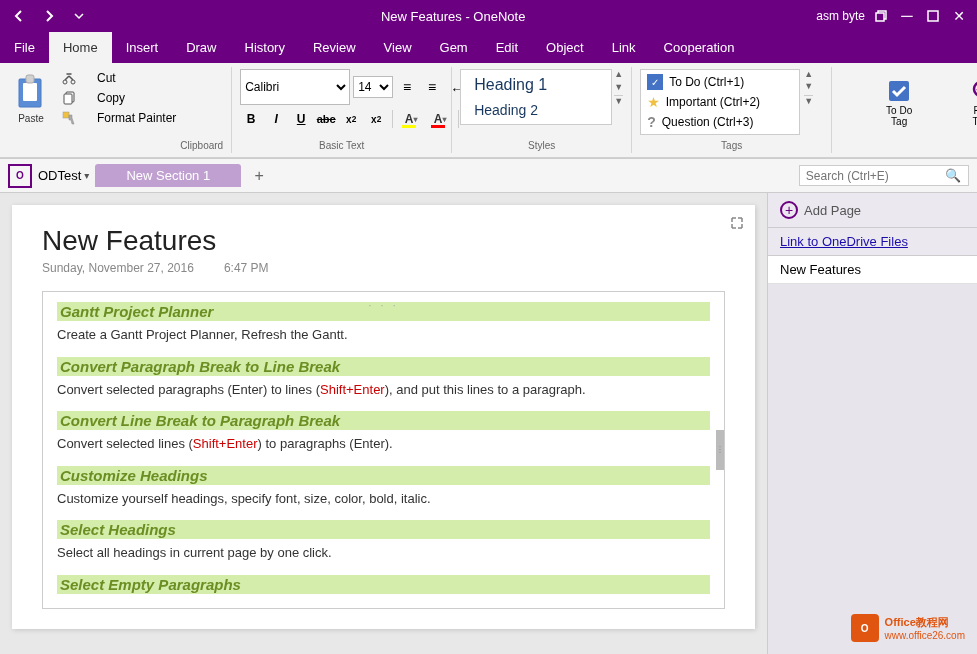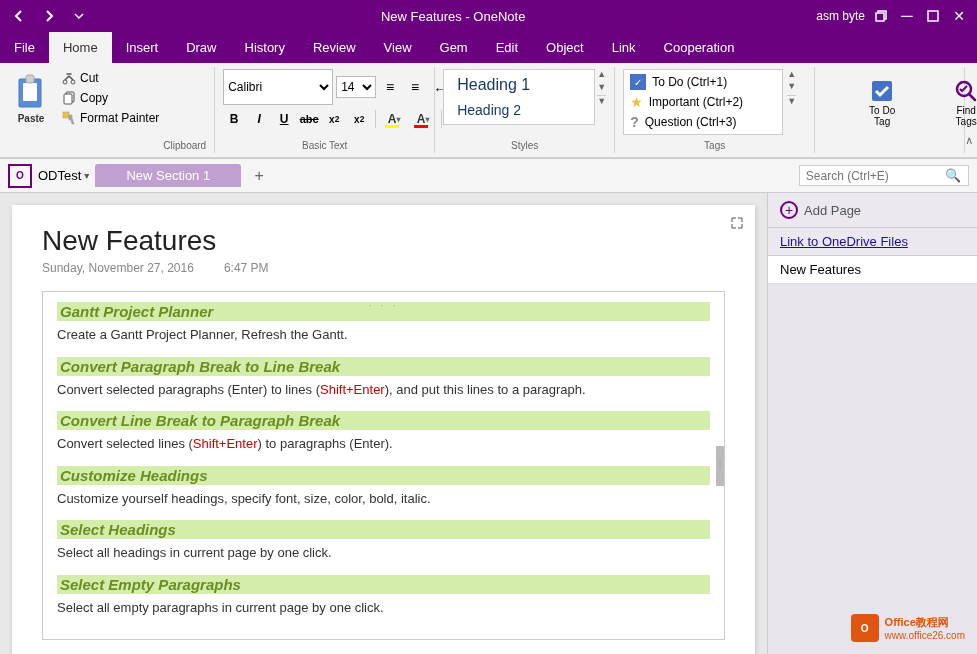--- a/index.html
+++ b/index.html
@@ -30,21 +30,21 @@
     .ribbon-group { display: flex; flex-direction: column; padding: 2px 8px; border-right: 1px solid #d5d5d5; align-items: flex-start; }
     .ribbon-group-label { font-size: 10px; color: #666; margin-top: auto; padding-top: 4px; text-align: center; width: 100%; border-top: 1px solid transparent; }
     .ribbon-group-content { display: flex; align-items: center; gap: 2px; flex: 1; }
 
     
     .paste-btn {
       display: flex; flex-direction: column; align-items: center; justify-content: center;
       width: 46px; height: 56px; cursor: pointer; border-radius: 3px; padding: 4px;
     }
     .small-btns { display: flex; flex-direction: column; gap: 2px; padding-left: 4px; }
-    .small-btn { display: flex; align-items: center; gap: 4px; padding: 2px 4px; cursor: pointer; border-radius: 2px; font-size: 12px; white-space: nowrap; }
+    .small-btn { display: flex; align-items: center; gap: 21px; padding: 2px 4px; cursor: pointer; border-radius: 2px; font-size: 12px; white-space: nowrap; }
     .small-btn svg { width: 14px; height: 14px; }
 
     
     .font-group { min-width: 220px; }
     .font-row { display: flex; align-items: center; gap: 3px; margin-bottom: 3px; }
     .font-select { width: 110px; height: 36px; font-size: 12px; border: 1px solid #bbb; background: white; }
     .size-select { width: 40px; height: 22px; font-size: 12px; border: 1px solid #bbb; background: white; }
     .toolbar-separator { width: 1px; height: 18px; background: #ccc; margin: 0 2px; }
     .format-btn { width: 22px; height: 22px; display: flex; align-items: center; justify-content: center; border: 1px solid transparent; border-radius: 2px; cursor: pointer; font-size: 12px; font-weight: bold; }
     .color-btn { position: relative; }
@@ -228,21 +228,21 @@
     <div class="ribbon-tab">Gem</div>
     <div class="ribbon-tab">Edit</div>
     <div class="ribbon-tab">Object</div>
     <div class="ribbon-tab">Link</div>
     <div class="ribbon-tab">Cooperation</div>
   </div>
 
   <div class="ribbon-content">
 
     <div class="ribbon-group" style="flex-direction:row; align-items:stretch;">
-      <div style="display:flex; flex-direction:column; align-items:flex-start;font-weight:bold;">
+      <div style="display:flex; flex-direction:column; align-items:flex-start;">
         <div class="paste-btn">
           <div style="width:38px; height:42px; position:relative; display:flex; align-items:center; justify-content:center;">
 
             <svg width="36" height="42" viewBox="0 0 36 42" fill="none">
               <rect x="6" y="8" width="22" height="28" rx="1" fill="#5b8dd6" stroke="#4a7bc4" stroke-width="1"></rect>
               <rect x="10" y="12" width="14" height="18" rx="1" fill="white"></rect>
               <rect x="13" y="4" width="8" height="8" rx="2" fill="#d0d0d0" stroke="#aaa" stroke-width="1"></rect>
             </svg>
           </div>
           <span style="font-size:10px; color:#333;">Paste</span>
@@ -469,21 +469,20 @@
           <div class="feature-desc">Customize yourself headings, specify font, size, color, bold, italic.</div>
         </div>
 
         <div>
           <div class="feature-heading">Select Headings</div>
           <div class="feature-desc">Select all headings in current page by one click.</div>
         </div>
 
         <div>
           <div class="feature-heading">Select Empty Paragraphs</div>
-          <div class="feature-desc">Select all empty paragraphs in current page by one click.</div>
         </div>
       </div>
     </div>
   </div>
 
   <div class="sidebar">
     <div class="add-page-btn">
       <div class="add-circle">+</div>
       <span>Add Page</span>
     </div>

